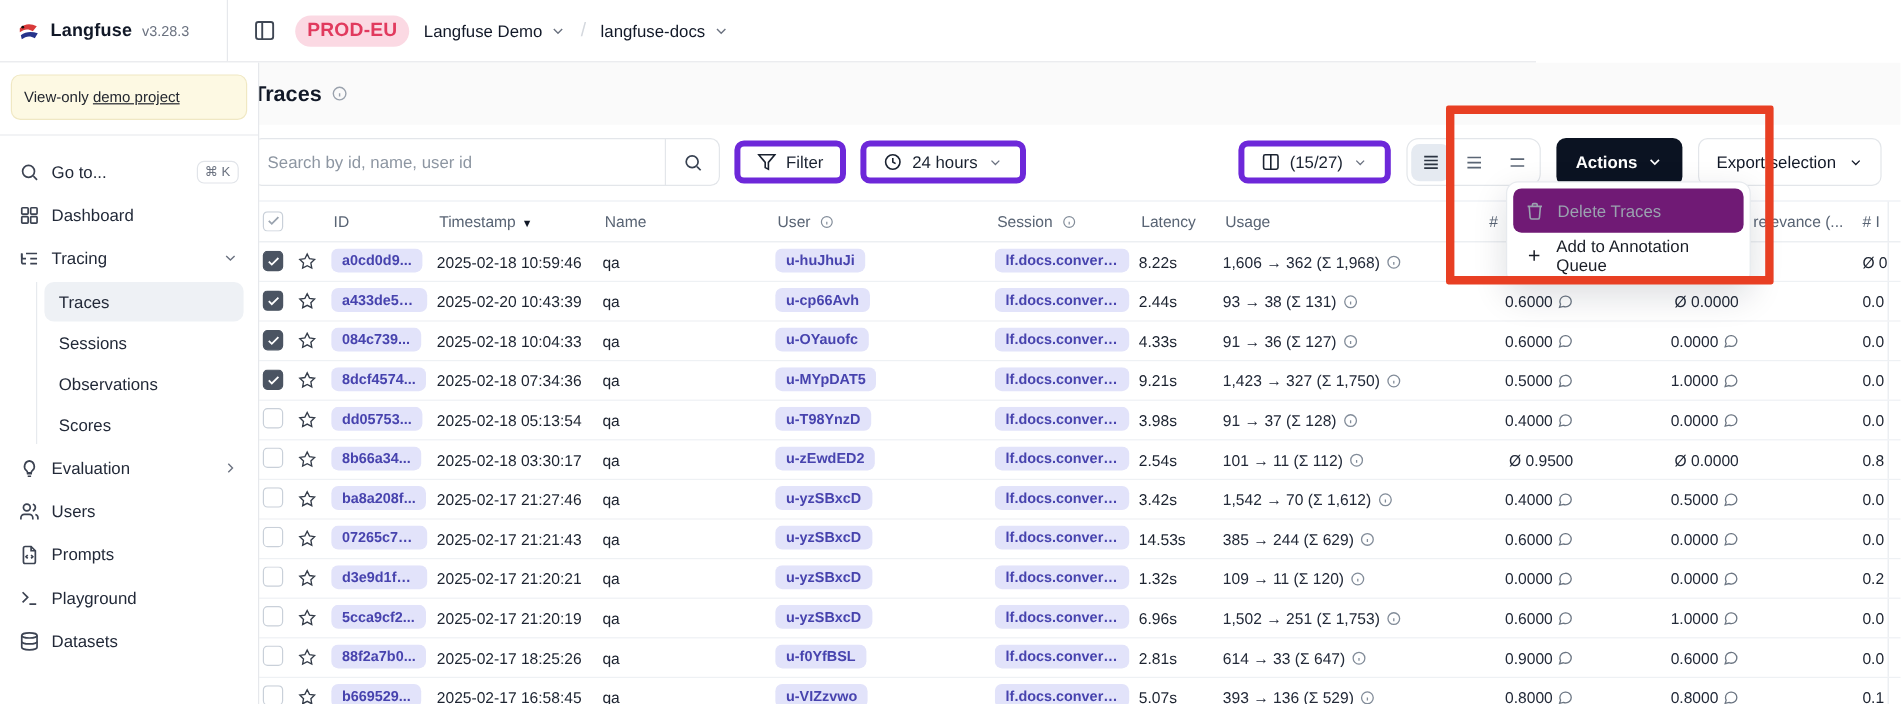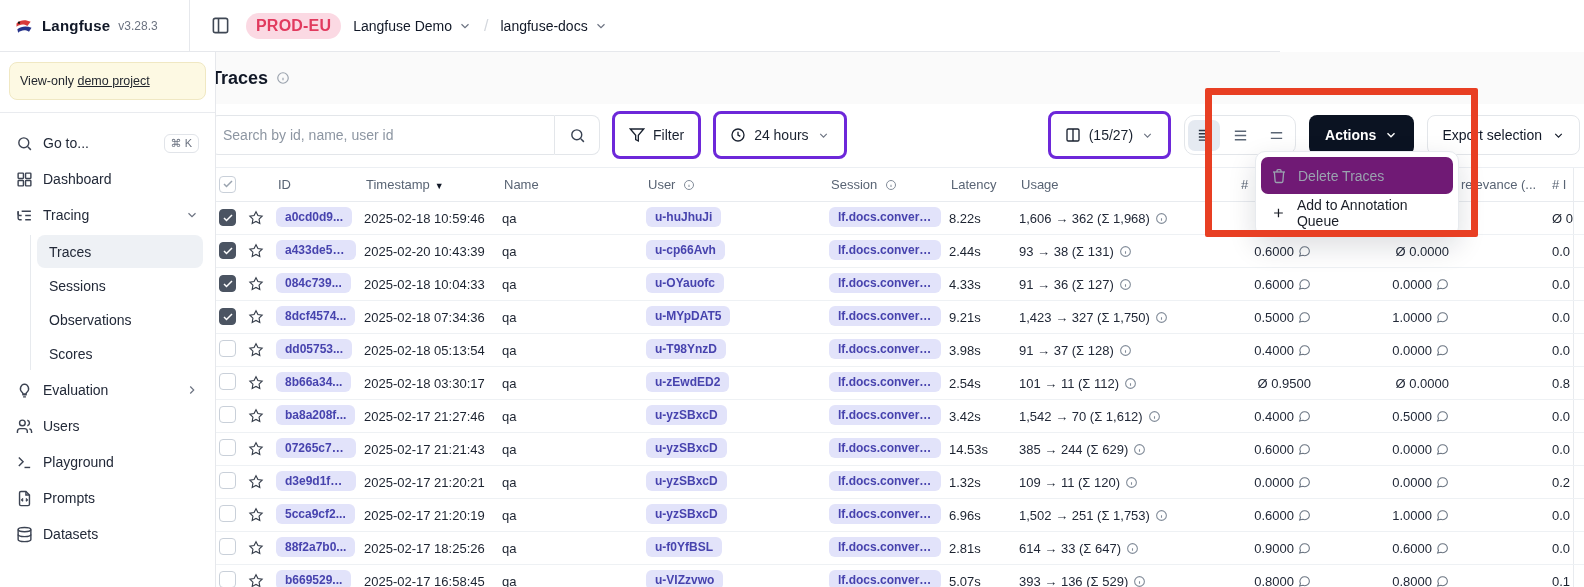--- a/index.html
+++ b/index.html
@@ -34,26 +34,26 @@
   .sub-row{display:flex;align-items:center;height:33px;padding:0 12px;border-radius:8px;font-size:14px;color:#222938;cursor:pointer;margin:1px 0}
   .sub-row.active{background:#eef1f5;font-weight:500}
   .chev-s{color:#6b7280}
 
   
   .main{position:absolute;left:190px;top:52px;width:1394px;height:535px;overflow:hidden;background:#fff}
   .page-head{height:52px;background:#fafafa;display:flex;align-items:center;gap:8px;padding:0 21px}
   .page-title{font-size:18px;font-weight:600;color:#111827}
   .inf{color:#9aa2ad}
 
-  .toolbar{display:flex;align-items:center;margin:11px 4px 0 20px;height:40px}
+  .toolbar{display:flex;align-items:center;margin:11px 16px 0 20px;height:40px}
   .search-wrap{display:flex;align-items:stretch}
   .search-input{width:345px;height:40px;border:1px solid #e3e6ea;border-radius:8px 0 0 8px;padding:0 12px;font-size:14px;color:#111827;outline:none;font-family:inherit}
   .search-input::placeholder{color:#8d96a2}
   .search-btn{width:45px;height:40px;border:1px solid #e3e6ea;border-left:none;border-radius:0 8px 8px 0;background:#fff;display:flex;align-items:center;justify-content:center;color:#374151;cursor:pointer}
-  .tbtn{display:flex;align-items:center;gap:8px;height:48px;border:3px solid #6d28d9;border-radius:8px;background:#fff;padding:0 14px;font-size:14px;color:#1a2230;cursor:pointer;white-space:nowrap;font-family:inherit}
+  .tbtn{display:flex;align-items:center;gap:8px;height:36px;border:5px solid #6d28d9;border-radius:8px;background:#fff;padding:0 14px;font-size:14px;color:#1a2230;cursor:pointer;white-space:nowrap;font-family:inherit}
   .tbtn .chev{color:#6b7280}
   .ml12{margin-left:12px}
   .right-group{margin-left:auto;display:flex;align-items:center;gap:13px}
   .heights{display:flex;align-items:center;gap:4px;border:1px solid #e3e6ea;border-radius:10px;padding:3px;height:40px}
   .hbtn{width:32px;height:31px;border-radius:7px;display:flex;align-items:center;justify-content:center;color:#5b6675;cursor:pointer;background:transparent;border:none}
   .hbtn.sel{background:#e5eaf1;color:#2b3442}
   .actions-btn{display:flex;align-items:center;gap:8px;height:40px;border:none;border-radius:8px;background:#0b1322;color:#fff;font-weight:600;font-size:14px;padding:0 16px;cursor:pointer;font-family:inherit}
   .export-btn{display:flex;align-items:center;gap:10px;height:40px;border:1px solid #e3e6ea;border-radius:8px;background:#fff;font-size:14px;font-weight:500;color:#111827;padding:0 14px;cursor:pointer;font-family:inherit;white-space:nowrap}
 
   
@@ -186,32 +186,32 @@
         <svg class="nico" width="17" height="17" viewBox="0 0 24 24" fill="none" stroke="currentColor" stroke-width="2">
             <path d="M16 21v-2a4 4 0 0 0-4-4H6a4 4 0 0 0-4 4v2"></path>
             <circle cx="9" cy="7" r="4"></circle>
             <path d="M22 21v-2a4 4 0 0 0-3-3.87"></path>
             <path d="M16 3.13a4 4 0 0 1 0 7.75"></path>
           </svg>
         <span class="grow">Users</span>
       </div>
       <div class="nav-row">
         <svg class="nico" width="17" height="17" viewBox="0 0 24 24" fill="none" stroke="currentColor" stroke-width="2">
-            <path d="M4 17l6-6-6-6"></path>
-            <path d="M12 19h8"></path>
-          </svg>
-        <span class="grow">Playground</span>
-      </div>
-      <div class="nav-row">
-        <svg class="nico" width="17" height="17" viewBox="0 0 24 24" fill="none" stroke="currentColor" stroke-width="2">
             <path d="M14 2H7a2 2 0 0 0-2 2v16a2 2 0 0 0 2 2h10a2 2 0 0 0 2-2V7z"></path>
             <path d="M14 2v5h5"></path>
             <path d="M10 12l-2 2 2 2M14 12l2 2-2 2"></path>
           </svg>
         <span class="grow">Prompts</span>
+      </div>
+      <div class="nav-row">
+        <svg class="nico" width="17" height="17" viewBox="0 0 24 24" fill="none" stroke="currentColor" stroke-width="2">
+            <path d="M4 17l6-6-6-6"></path>
+            <path d="M12 19h8"></path>
+          </svg>
+        <span class="grow">Playground</span>
       </div>
       <div class="nav-row">
         <svg class="nico" width="17" height="17" viewBox="0 0 24 24" fill="none" stroke="currentColor" stroke-width="2">
             <ellipse cx="12" cy="5" rx="9" ry="3"></ellipse>
             <path d="M3 5v14c0 1.66 4 3 9 3s9-1.34 9-3V5"></path>
             <path d="M3 12c0 1.66 4 3 9 3s9-1.34 9-3"></path>
           </svg>
         <span class="grow">Datasets</span>
       </div>
     </div>

